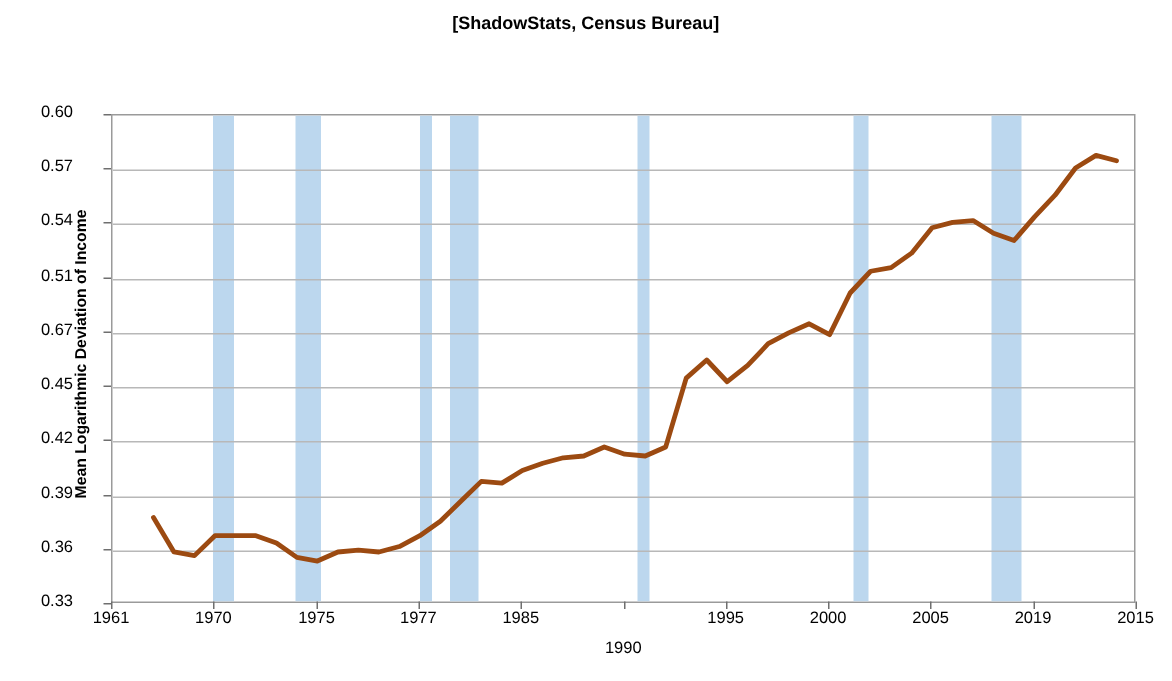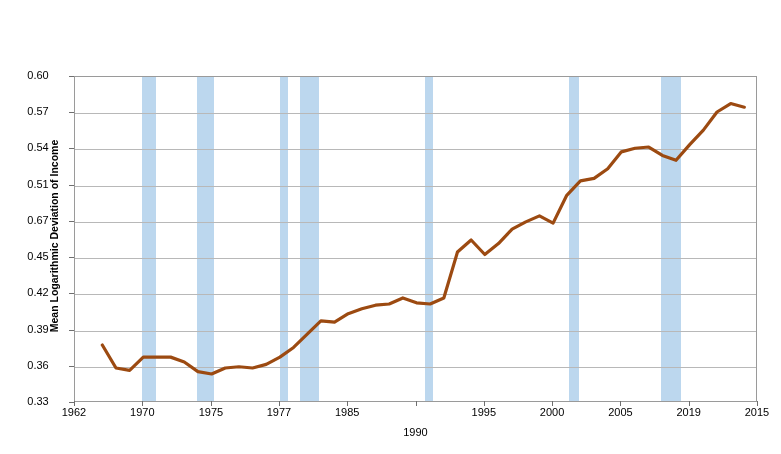--- a/index.html
+++ b/index.html
@@ -113,20 +113,21 @@
     background: #6f6f6f;
     top: 401px;
   }
 </style>
 </head>
 <body>
 
 <div id="chart-root">
 
   <div class="title-block">
+    <div class="title-line3">[ShadowStats, Census Bureau]</div>
   </div>
 
   <div class="ylabel">Mean Logarithmic Deviation of Income</div>
 
   <div id="plot">
     <div id="recession-layer">
         <div class="recession" style="left: 66.934px; width: 13.66px;"></div>
         <div class="recession" style="left: 121.574px; width: 17.758px;"></div>
         <div class="recession" style="left: 204.9px; width: 8.196px;"></div>
         <div class="recession" style="left: 225.39px; width: 19.124px;"></div>
@@ -165,21 +166,21 @@
       <div class="ytick" style="top: 178.667px;">0.51</div>
       <div class="tickmark-y" style="top: 185px;"></div>
       <div class="ytick" style="top: 142.444px;">0.54</div>
       <div class="tickmark-y" style="top: 148px;"></div>
       <div class="ytick" style="top: 106.222px;">0.57</div>
       <div class="tickmark-y" style="top: 112px;"></div>
       <div class="ytick" style="top: 70px;">0.60</div>
       <div class="tickmark-y" style="top: 76px;"></div>
     </div>
   <div id="xtick-layer">
-      <div class="xtick" style="left: 44px;">1962</div>
+      <div class="xtick" style="left: 44px;">1961</div>
       <div class="tickmark-x" style="left: 74px;"></div>
       <div class="xtick" style="left: 112.3px;">1970</div>
       <div class="tickmark-x" style="left: 142px;"></div>
       <div class="xtick" style="left: 181px;">1975</div>
       <div class="tickmark-x" style="left: 211px;"></div>
       <div class="xtick" style="left: 248.9px;">1977</div>
       <div class="tickmark-x" style="left: 279px;"></div>
       <div class="xtick" style="left: 317.2px;">1985</div>
       <div class="tickmark-x" style="left: 347px;"></div>
       <div class="xtick" style="left: 385.5px; margin-top: 20px;">1990</div>

